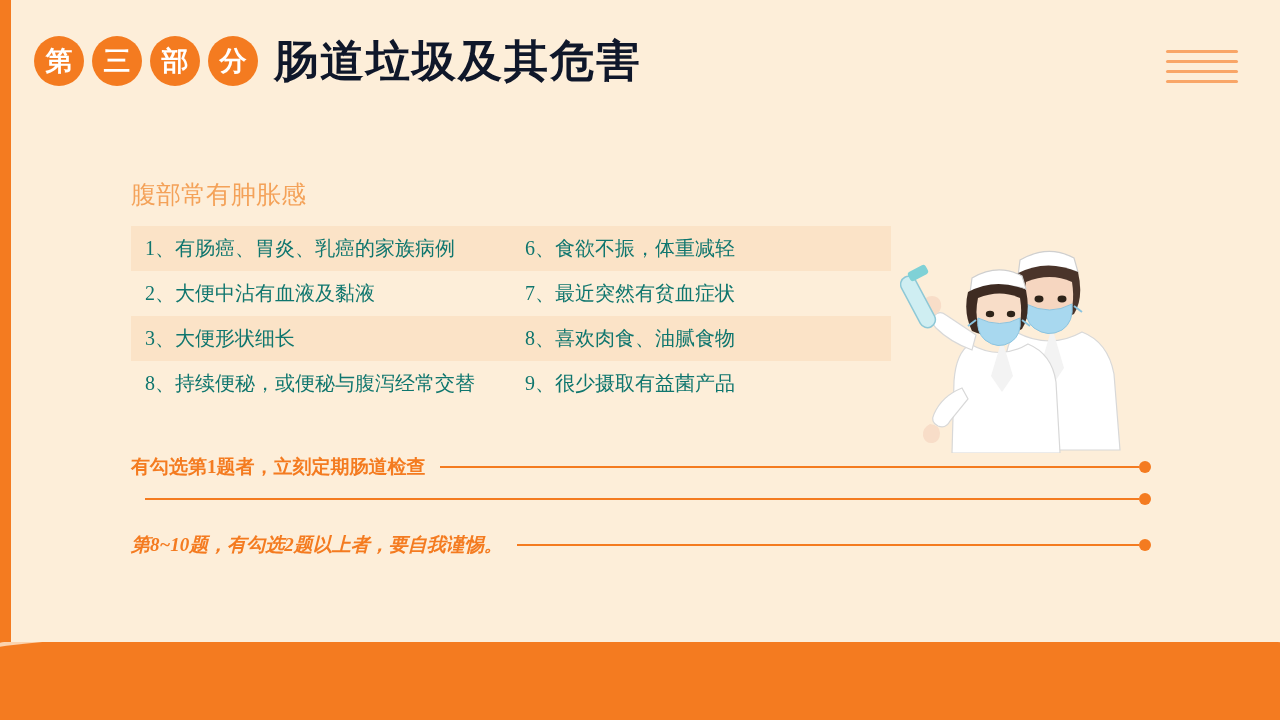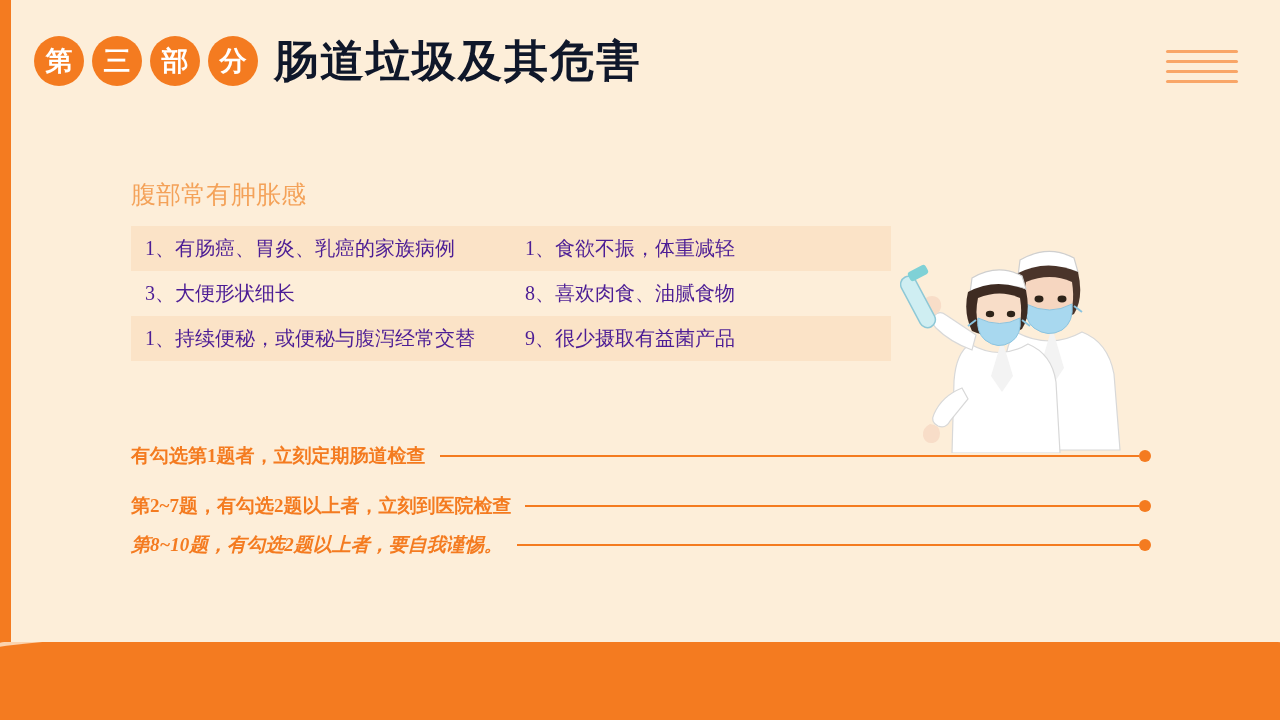--- a/index.html
+++ b/index.html
@@ -120,21 +120,21 @@
     position: absolute;
     left: 131px;
     top: 226px;
     width: 760px;
     border-collapse: collapse;
   }
   .table td {
     width: 50%;
     height: 43px;
     font-size: 20px;
-    color: #4c1d95;
+    color: #0f766e;
     font-family: "Liberation Serif", serif;
     padding-left: 14px;
     vertical-align: middle;
     white-space: nowrap;
   }
   .table tr:nth-child(odd) td { background: #fbe3c7; }
   .table tr:nth-child(even) td { background: #fdeed9; }
 
   
   .concl {
@@ -156,21 +156,21 @@
     margin-left: 14px;
     margin-right: 0;
   }
   .concl .cdot {
     width: 12px;
     height: 12px;
     border-radius: 50%;
     background: #f47b20;
     flex: 0 0 auto;
   }
-  #concl-0 { top: 443px; justify-content: space-between; }
+  #concl-0 { top: 454px; justify-content: space-between; }
   #concl-1 { top: 493px; }
   #concl-2 { top: 532px; font-style: italic; }
 
   
   .illus {
     position: absolute;
     left: 900px;
     top: 238px;
     width: 268px;
     height: 215px;
@@ -196,40 +196,43 @@
   <span></span>
   <span></span>
 </div>
 
 <div class="section-heading">腹部常有肿胀感</div>
 
 <table class="table">
   <tbody>
     <tr>
       <td>1、有肠癌、胃炎、乳癌的家族病例</td>
-      <td>1、食欲不振，体重减轻</td>
+      <td>6、食欲不振，体重减轻</td>
+    </tr>
+    <tr>
+      <td>2、大便中沾有血液及黏液</td>
+      <td>7、最近突然有贫血症状</td>
     </tr>
     <tr>
       <td>3、大便形状细长</td>
       <td>8、喜欢肉食、油腻食物</td>
     </tr>
     <tr>
-      <td>1、持续便秘，或便秘与腹泻经常交替</td>
+      <td>8、持续便秘，或便秘与腹泻经常交替</td>
       <td>9、很少摄取有益菌产品</td>
     </tr>
   </tbody>
 </table>
 
 <div class="concl" id="concl-0">
   <span class="ctext">有勾选第1题者，立刻定期肠道检查</span>
   <span class="cline"></span>
   <span class="cdot"></span>
 </div>
 <div class="concl" id="concl-1">
-  <span class="ctext">第2~7题，有勾选2题以上者，立刻到医院检查</span>
   <span class="cline"></span>
   <span class="cdot"></span>
 </div>
 <div class="concl" id="concl-2">
   <span class="ctext">第8~10题，有勾选2题以上者，要自我谨惕。</span>
   <span class="cline"></span>
   <span class="cdot"></span>
 </div>
 
 <div class="illus">

